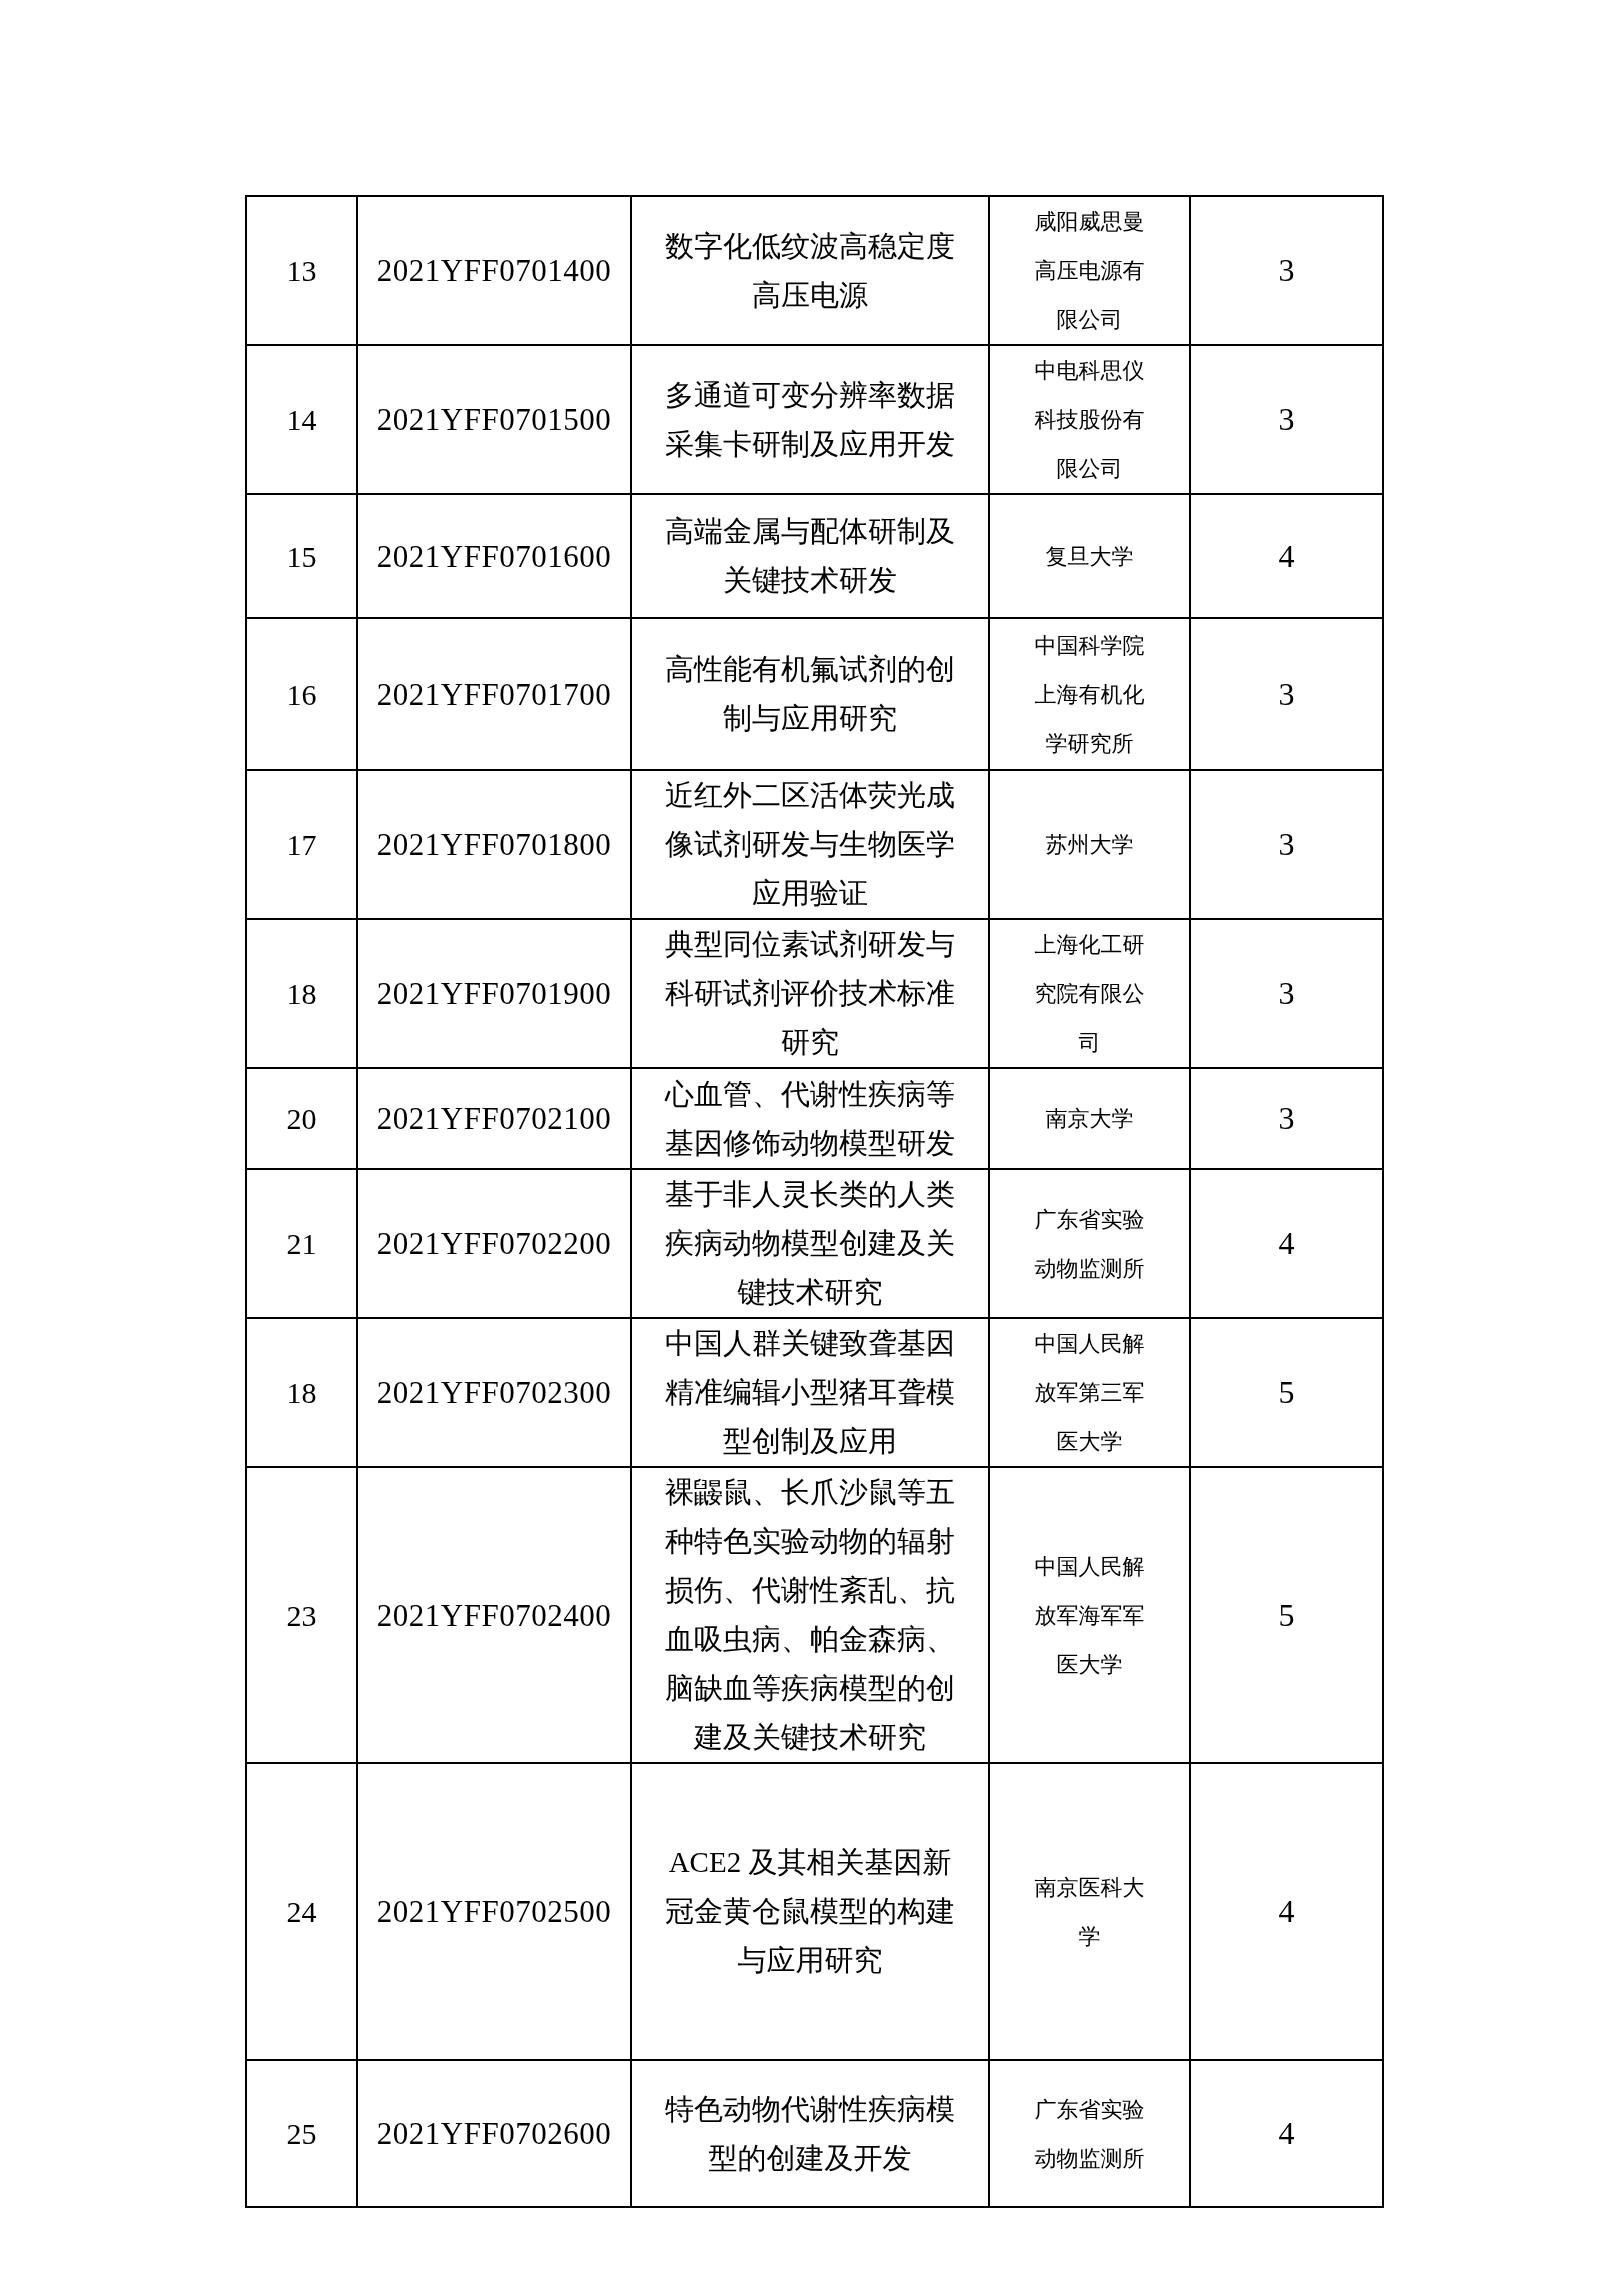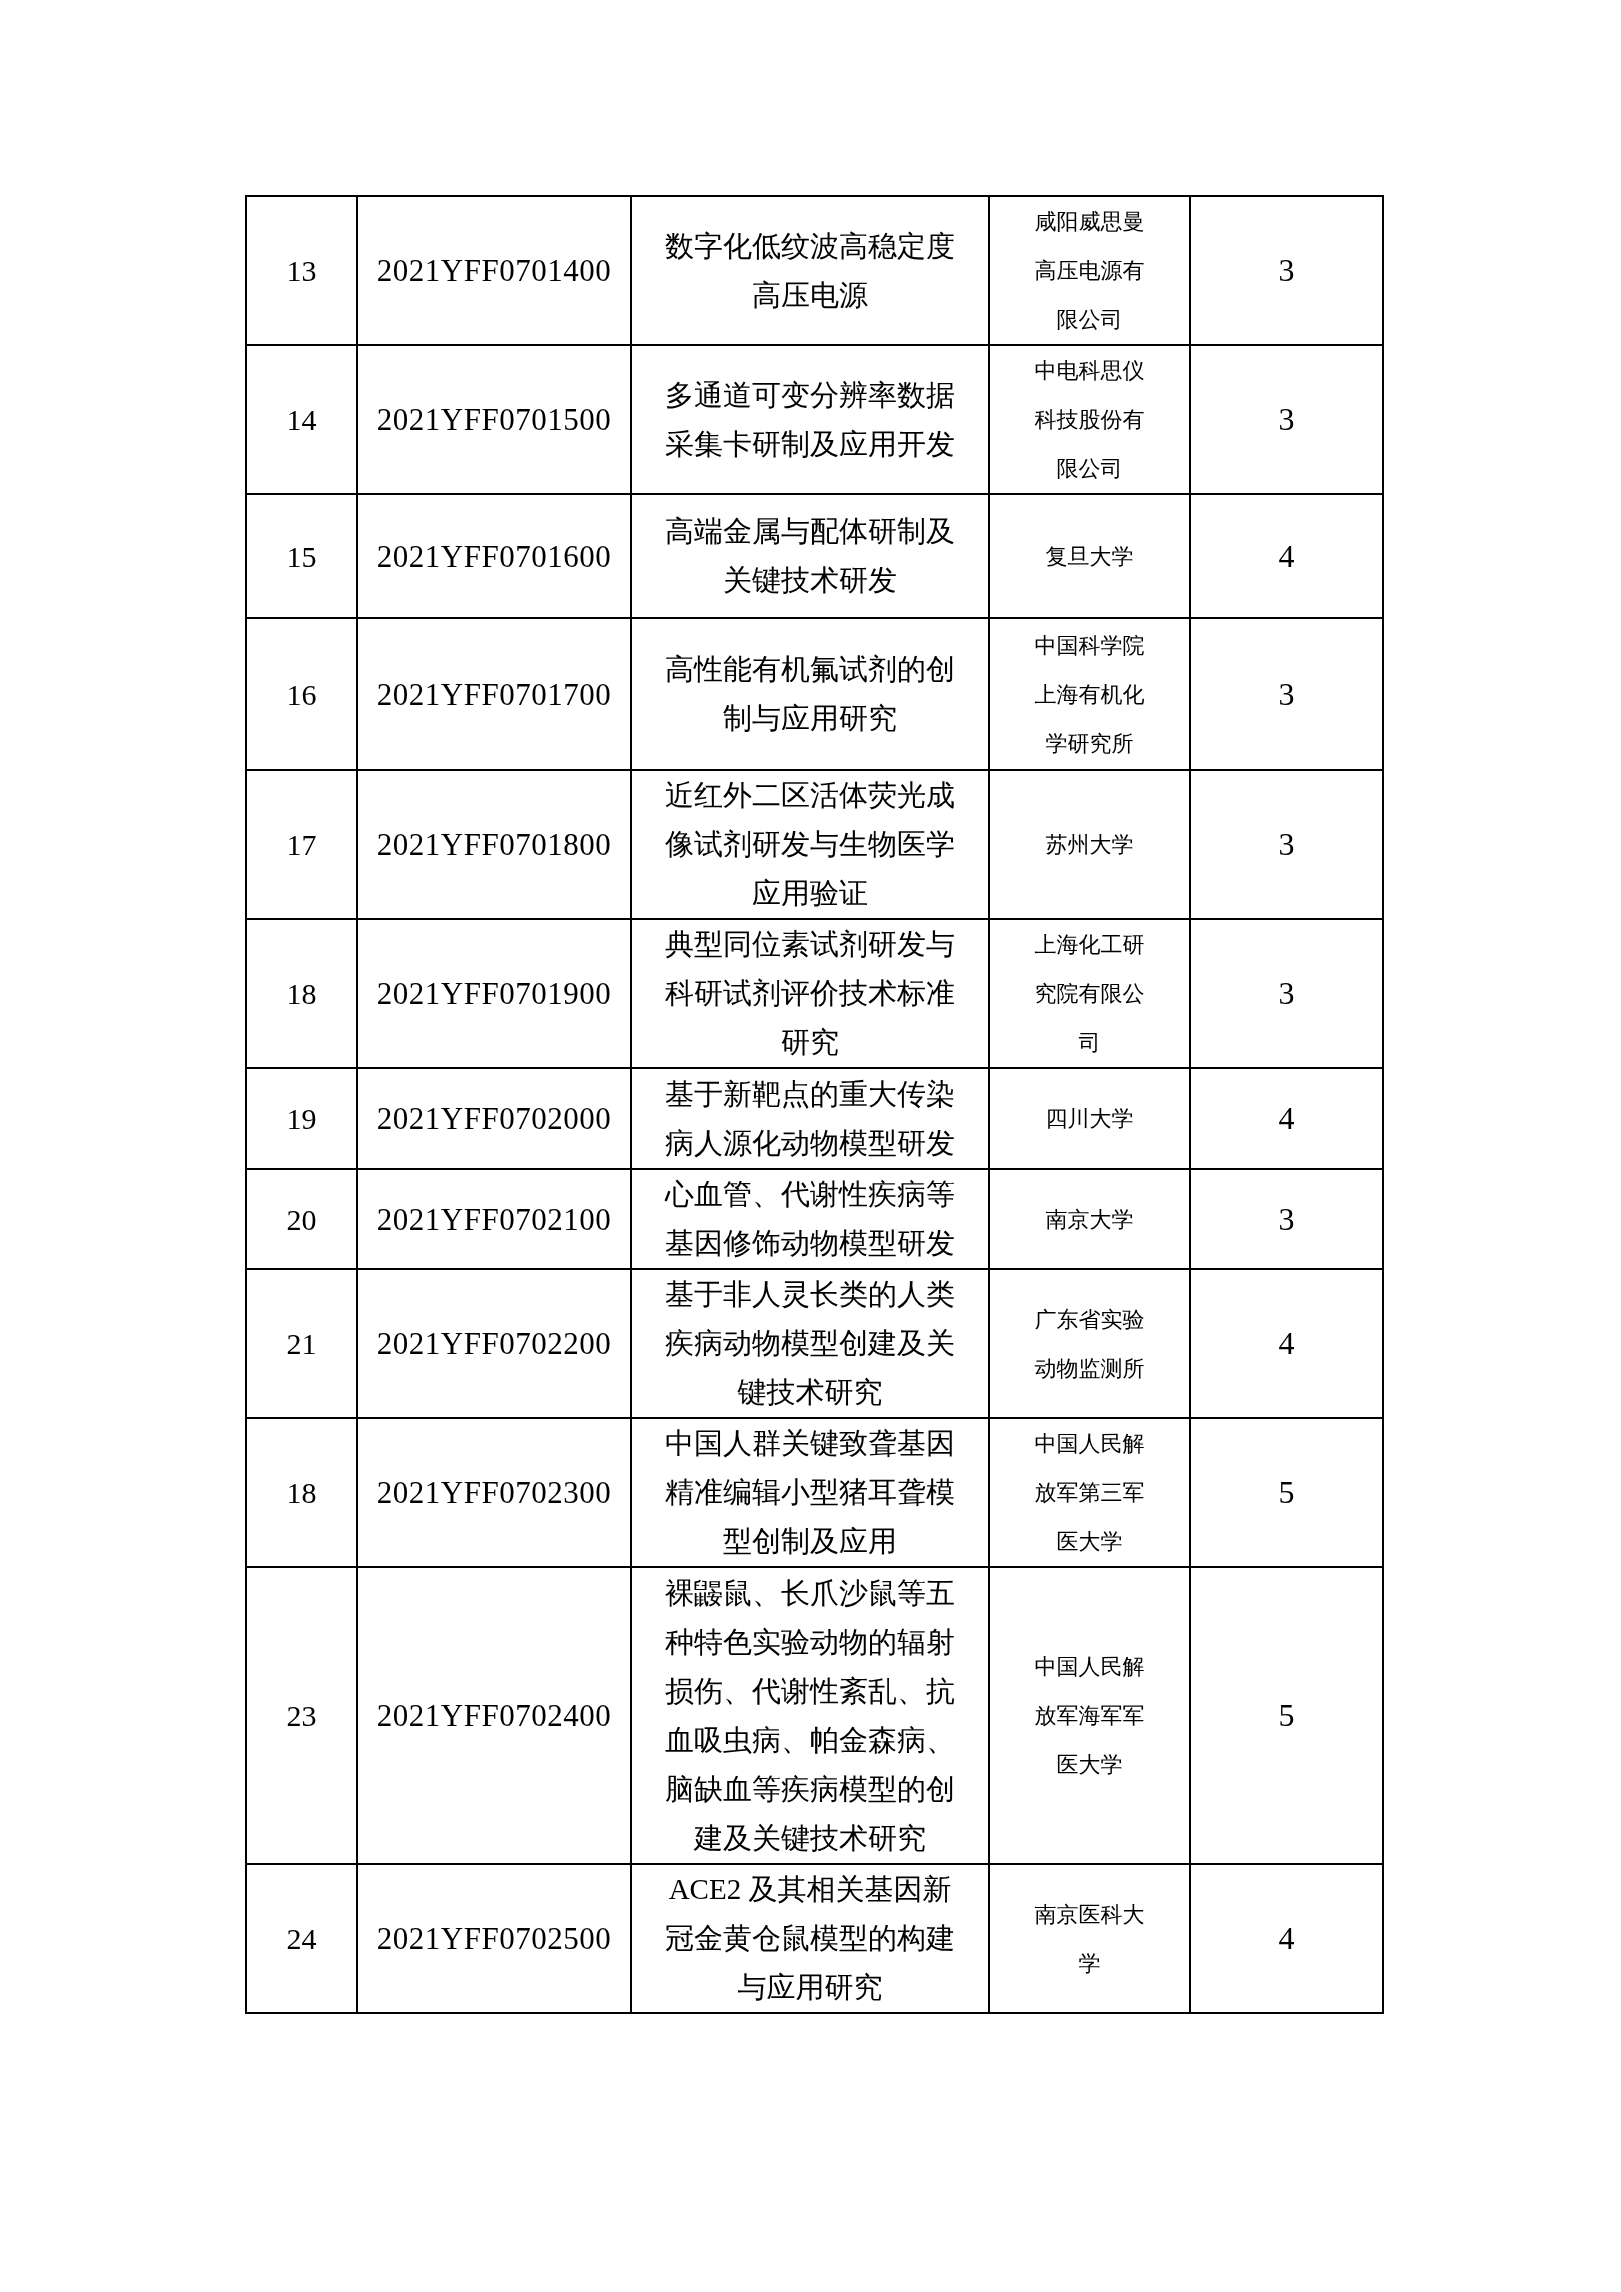--- a/index.html
+++ b/index.html
@@ -136,28 +136,20 @@
         <td class="code-cell">2021YFF0701900</td>
         <td class="name-cell">典型同位素试剂研发与
 科研试剂评价技术标准
 研究</td>
         <td class="org-cell">上海化工研
 究院有限公
 司</td>
         <td class="count-cell">3</td>
       </tr>
       <tr>
-        <td class="seq-cell">19</td>
-        <td class="code-cell">2021YFF0702000</td>
-        <td class="name-cell">基于新靶点的重大传染
-病人源化动物模型研发</td>
-        <td class="org-cell">四川大学</td>
-        <td class="count-cell">4</td>
-      </tr>
-      <tr>
         <td class="seq-cell">20</td>
         <td class="code-cell">2021YFF0702100</td>
         <td class="name-cell">心血管、代谢性疾病等
 基因修饰动物模型研发</td>
         <td class="org-cell">南京大学</td>
         <td class="count-cell">3</td>
       </tr>
       <tr>
         <td class="seq-cell">21</td>
         <td class="code-cell">2021YFF0702200</td>
@@ -196,16 +188,25 @@
       <tr>
         <td class="seq-cell">24</td>
         <td class="code-cell">2021YFF0702500</td>
         <td class="name-cell">ACE2 及其相关基因新
 冠金黄仓鼠模型的构建
 与应用研究</td>
         <td class="org-cell">南京医科大
 学</td>
         <td class="count-cell">4</td>
       </tr>
+      <tr>
+        <td class="seq-cell">25</td>
+        <td class="code-cell">2021YFF0702600</td>
+        <td class="name-cell">特色动物代谢性疾病模
+型的创建及开发</td>
+        <td class="org-cell">广东省实验
+动物监测所</td>
+        <td class="count-cell">4</td>
+      </tr>
     </tbody>
   </table>
 </div>
 
 
 </body></html>

